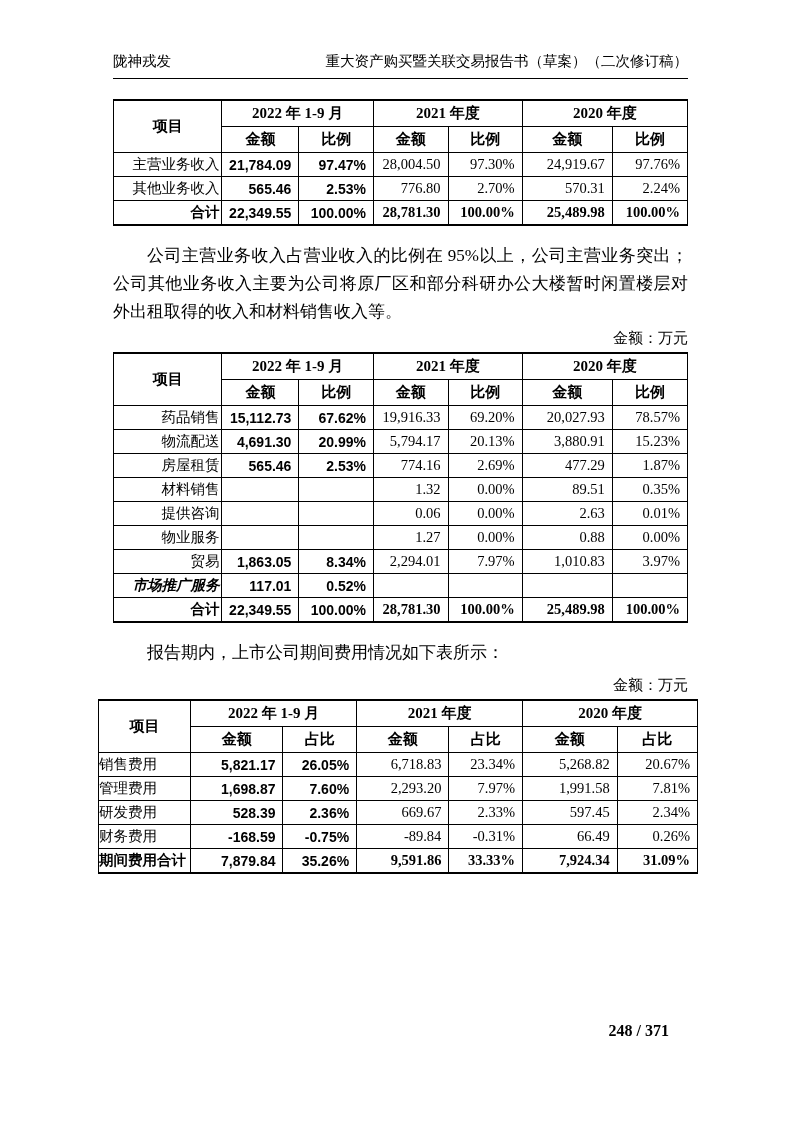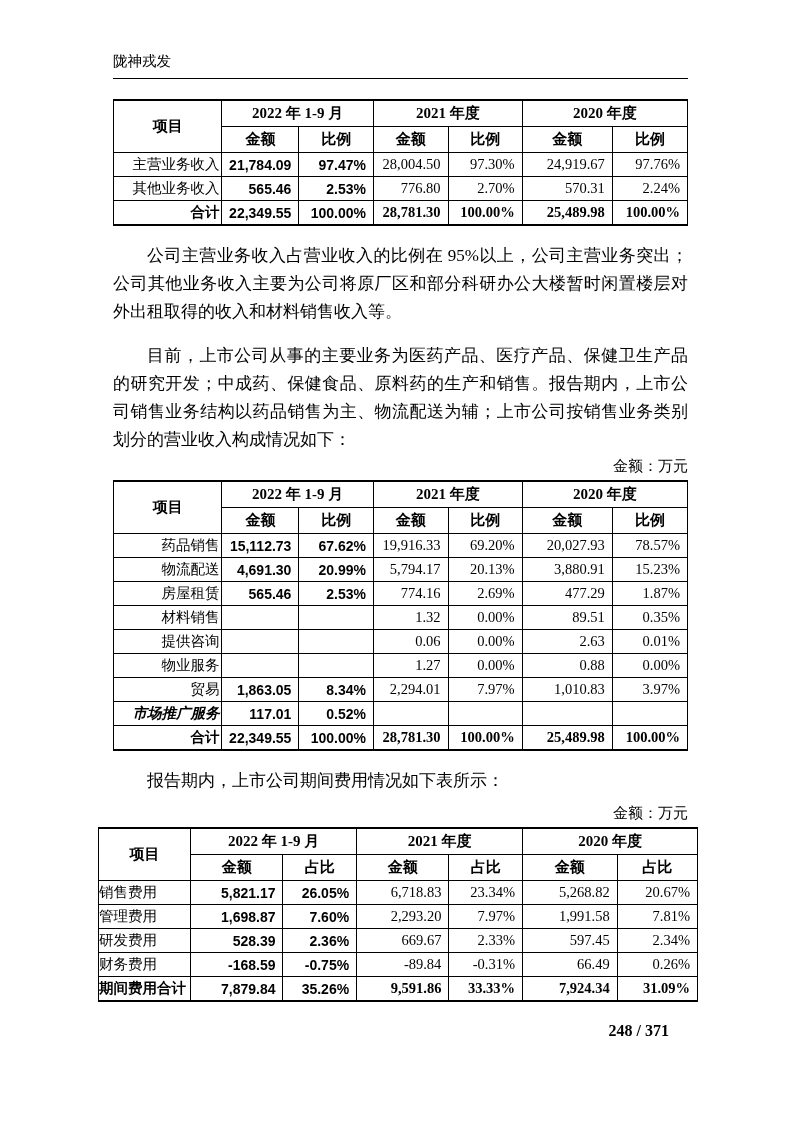--- a/index.html
+++ b/index.html
@@ -84,20 +84,21 @@
     font-size: 16px;
   }
 </style>
 </head>
 <body>
 
 <div class="page">
 
   <div class="doc-header">
     <span>陇神戎发</span>
+    <span>重大资产购买暨关联交易报告书（草案）（二次修订稿）</span>
   </div>
 
   <table id="table-0" class="doc-table">
       <colgroup>
         <col style="width: 18.9%;">
         <col style="width: 13.4%;">
         <col style="width: 13%;">
         <col style="width: 13%;">
         <col style="width: 12.9%;">
         <col style="width: 15.7%;">
@@ -145,21 +146,20 @@
           <td class="num">28,781.30</td>
           <td class="num">100.00%</td>
           <td class="num">25,489.98</td>
           <td class="num">100.00%</td>
         </tr>
       </tbody>
     </table>
 
   <p class="body-para">公司主营业务收入占营业收入的比例在 95%以上，公司主营业务突出；公司其他业务收入主要为公司将原厂区和部分科研办公大楼暂时闲置楼层对外出租取得的收入和材料销售收入等。</p>
 
-  <p class="body-para">目前，上市公司从事的主要业务为医药产品、医疗产品、保健卫生产品的研究开发；中成药、保健食品、原料药的生产和销售。报告期内，上市公司销售业务结构以药品销售为主、物流配送为辅；上市公司按销售业务类别划分的营业收入构成情况如下：</p>
 
   <div class="unit-label">金额：万元</div>
 
   <table id="table-1" class="doc-table">
       <colgroup>
         <col style="width: 18.9%;">
         <col style="width: 13.4%;">
         <col style="width: 13%;">
         <col style="width: 13%;">
         <col style="width: 12.9%;">

